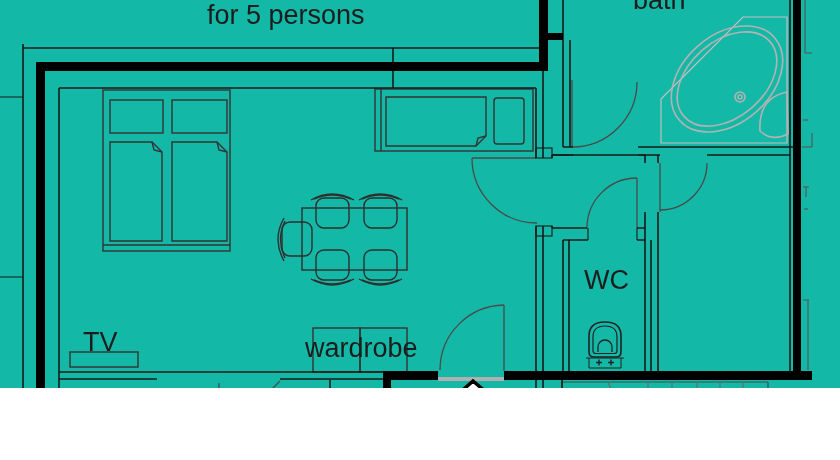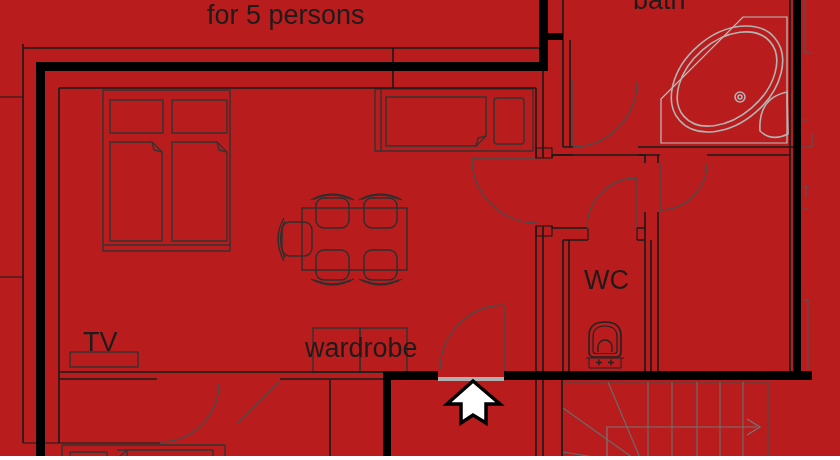--- a/index.html
+++ b/index.html
@@ -1,16 +1,16 @@
 <!DOCTYPE html>
 <html><head>
 <meta charset="utf-8">
 <style>
   html,body{margin:0;padding:0;background:#fff;}
-  #plan-wrap{position:relative;width:840px;height:456px;background:#b91c1c;overflow:hidden;
+  #plan-wrap{position:relative;width:840px;height:388px;background:#14b8a6;overflow:hidden;
              font-family:"Liberation Sans", sans-serif;}
   svg{position:absolute;left:0;top:0;display:block;}
   text{font-family:"Liberation Sans", sans-serif;fill:#1c1c1c;}
 </style>
 </head>
 <body>
 
 <div id="plan-wrap">
 <svg width="840" height="460" viewBox="0 0 840 460">
 

